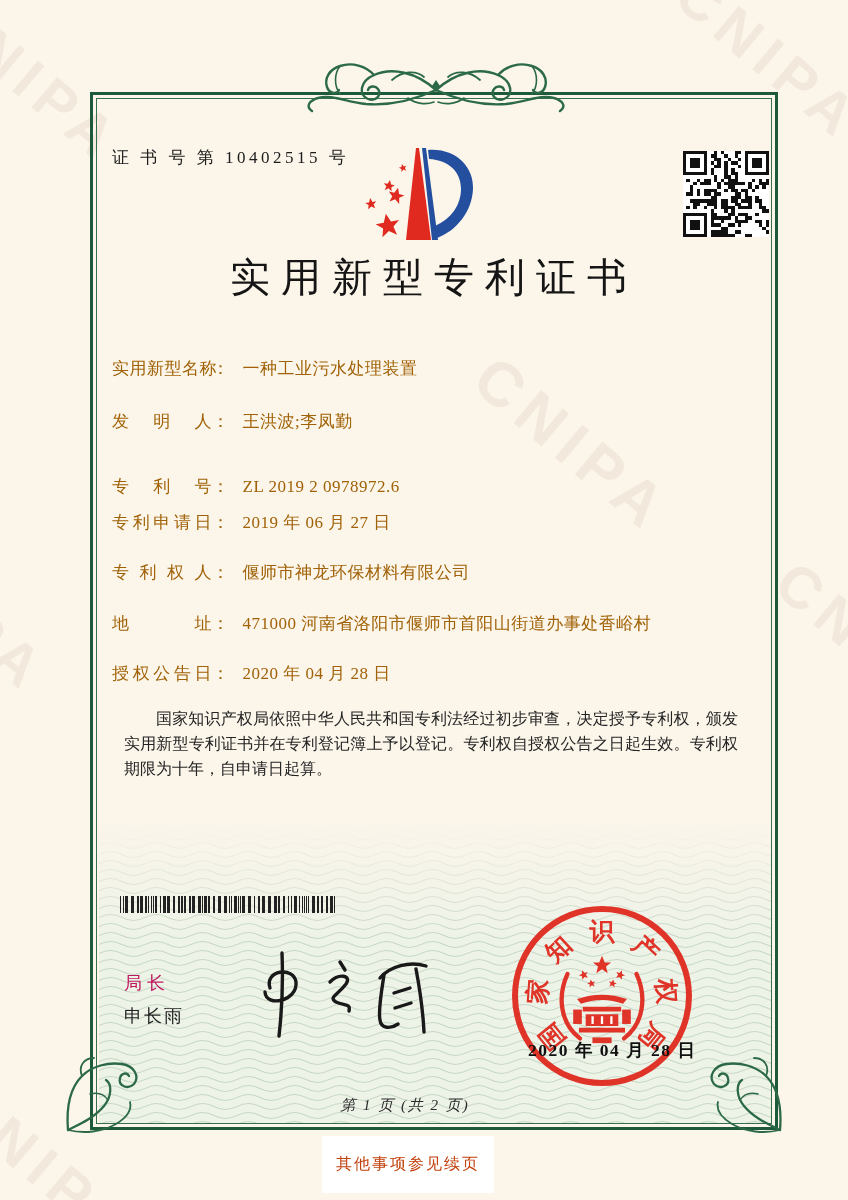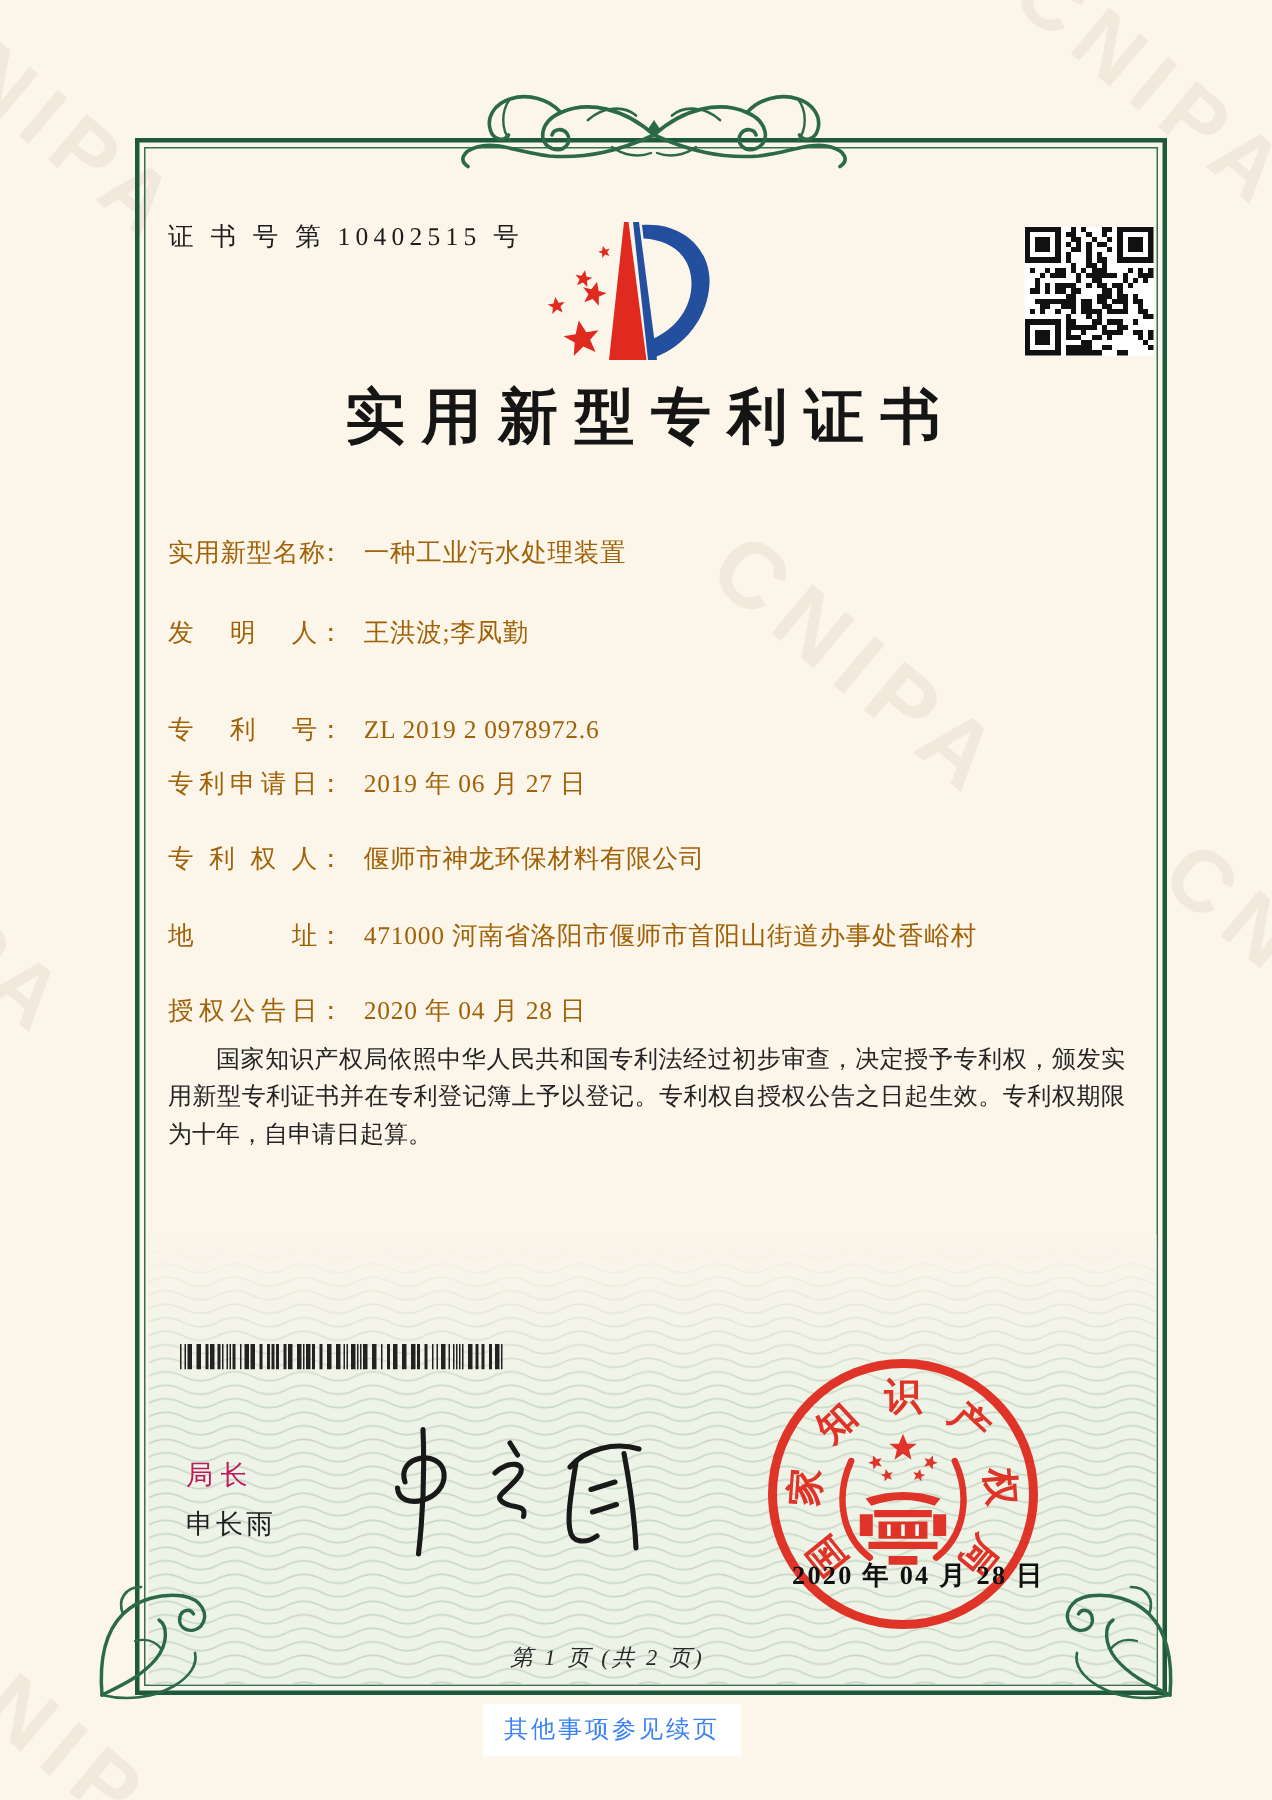--- a/index.html
+++ b/index.html
@@ -28,34 +28,34 @@
   .ornament{position:absolute;z-index:2;}
   
   .cert-no{
     position:absolute;left:112px;top:146px;z-index:3;
     font-size:17px;letter-spacing:3.5px;color:#1c1c1c;
   }
   .logo{position:absolute;left:358px;top:142px;z-index:3;}
   .qr{position:absolute;left:683px;top:151px;z-index:3;background:#fff;}
   .title{
     position:absolute;left:90px;top:250px;width:688px;z-index:3;
-    text-align:center;font-size:40px;font-weight:700;
+    text-align:center;font-size:40px;font-weight:400;
     letter-spacing:11px;color:#151515;
   }
   
   .row{position:absolute;left:112px;width:645px;font-size:17px;
        letter-spacing:0.5px;color:#a16207;z-index:3;white-space:nowrap;}
   .flabel{display:inline-block;width:100px;text-align:justify;text-align-last:justify;
           vertical-align:bottom;}
   .fval{margin-left:13px;}
   .grant2{position:absolute;left:328px;top:0;}
   
   .paras{position:absolute;left:112px;top:694px;width:638px;z-index:3;
          font-size:16px;line-height:25px;text-align:justify;color:#242424;}
-  .paras p{margin:0;text-indent:2em;}
+  .paras p{margin:12px;text-indent:2em;}
   
   .barcode{position:absolute;left:120px;top:896px;z-index:3;}
   .signer-title{position:absolute;left:124px;top:971px;z-index:3;
     font-family:"Liberation Sans",sans-serif;font-size:18px;letter-spacing:5px;color:#be185d;}
   .signer-name{position:absolute;left:124px;top:1004px;z-index:3;
     font-family:"Liberation Sans",sans-serif;font-size:18px;letter-spacing:2px;color:#1f1f1f;}
   .signature{position:absolute;left:252px;top:948px;z-index:3;}
   .seal{
     position:absolute;left:512px;top:906px;width:180px;height:180px;z-index:3;
     border:6px solid #df261b;border-radius:50%;box-sizing:border-box;opacity:.93;
@@ -66,21 +66,21 @@
   }
   .seal-emblem{position:absolute;left:50%;top:50%;transform:translate(-50%,-47%);}
   .seal-date{
     position:absolute;left:528px;top:1038px;z-index:4;
     font-size:17.5px;font-weight:600;letter-spacing:1.5px;color:#101010;
   }
   .page-num{position:absolute;left:90px;top:1096px;width:630px;text-align:center;
     z-index:3;font-size:15px;letter-spacing:2px;color:#2a2a2a;font-style:italic;}
   .cont-note{
     position:absolute;left:322px;top:1136px;z-index:3;background:#ffffff;
-    padding:7px 14px;font-size:16px;letter-spacing:2px;color:#3b82f6;
+    padding:18px 14px;font-size:16px;letter-spacing:2px;color:#c2410c;
   }
 </style>
 </head>
 <body>
 
 <div class="wm" style="left:-34px;top:-18px;">CNIPA</div>
 <div class="wm" style="left:706px;top:-40px;">CNIPA</div>
 <div class="wm" style="left:506px;top:342px;font-size:62px;">CNIPA</div>
 <div class="wm" style="left:-108px;top:512px;">CNIPA</div>
 <div class="wm" style="left:806px;top:548px;">CNIPA</div>

